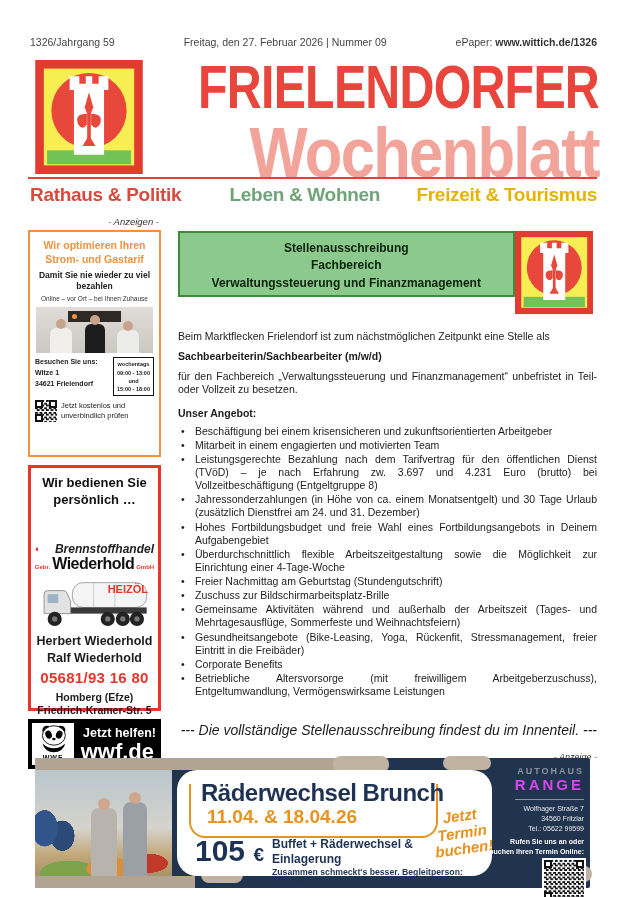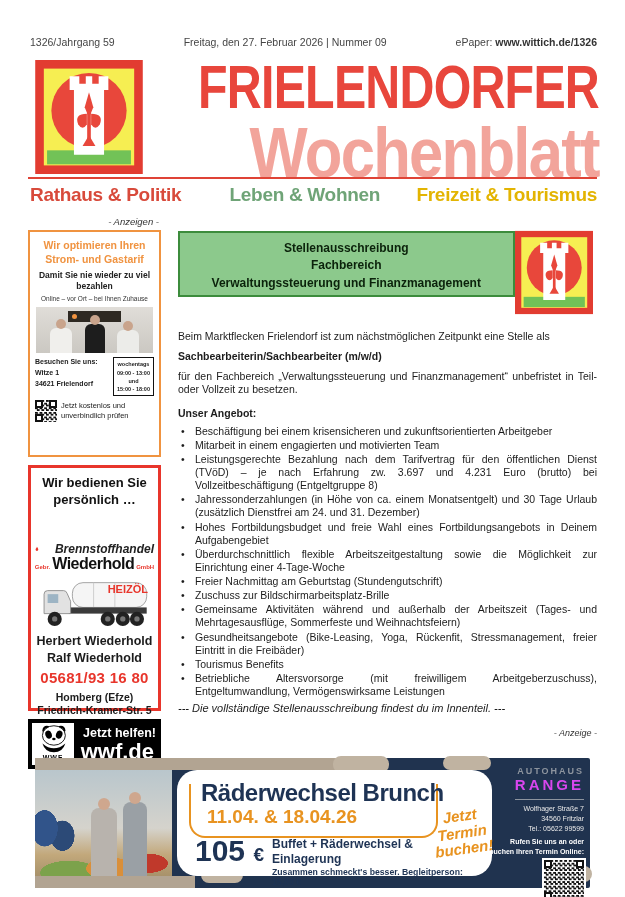--- a/index.html
+++ b/index.html
@@ -88,21 +88,21 @@
   .gb-line{font-size:12px;font-weight:bold;color:#0b220b;line-height:1.45;}
   .crest-sm{width:86px;height:91px;margin:-4px 4px 0 auto;}
   .p{font-size:10.5px;line-height:1.25;text-align:justify;margin:7px 0 0;}
   .p-first{margin-top:12px;}
   .job-title{font-weight:bold;}
   .offer-heading{font-size:10.5px;font-weight:bold;margin-top:10px;}
   ul.bullets{list-style:none;margin:5px 0 0;padding:0;}
   ul.bullets li{position:relative;font-size:10.5px;line-height:1.25;text-align:justify;
                 padding-left:17px;margin-top:1px;}
   ul.bullets li::before{content:"\2022";position:absolute;left:3px;}
-  .footer-note{text-align:left;font-style:italic;font-size:11px;margin-top:4px;}
+  .footer-note{text-align:right;font-style:italic;font-size:14px;margin-top:24px;}
   .anzeige-label{text-align:right;font-style:italic;font-size:9px;color:#333;margin-top:14px;}
 
   
   .bottom-ad{position:absolute;left:35px;top:758px;width:555px;height:130px;
              background:#20334f;border-radius:2px;}
   .strip-top{position:absolute;left:0;top:0;width:310px;height:12px;background:#b2a492;}
   .strip-bottom{position:absolute;left:0;bottom:0;width:160px;height:12px;background:#b2a492;}
   .tab{position:absolute;background:#c0b3a1;border-radius:8px;z-index:1;}
   .tab-a{left:298px;top:-2px;width:56px;height:17px;}
   .tab-b{left:408px;top:-2px;width:48px;height:14px;}
@@ -305,21 +305,21 @@
       <li>Beschäftigung bei einem krisensicheren und zukunftsorientierten Arbeitgeber</li>
       <li>Mitarbeit in einem engagierten und motivierten Team</li>
       <li>Leistungsgerechte Bezahlung nach dem Tarifvertrag für den öffentlichen Dienst (TVöD) – je nach Erfahrung zw. 3.697 und 4.231 Euro (brutto) bei Vollzeitbeschäftigung (Entgeltgruppe 8)</li>
       <li>Jahressonderzahlungen (in Höhe von ca. einem Monatsentgelt) und 30 Tage Urlaub (zusätzlich Dienstfrei am 24. und 31. Dezember)</li>
       <li>Hohes Fortbildungsbudget und freie Wahl eines Fortbildungsangebots in Deinem Aufgabengebiet</li>
       <li>Überdurchschnittlich flexible Arbeitszeitgestaltung sowie die Möglichkeit zur Einrichtung einer 4-Tage-Woche</li>
       <li>Freier Nachmittag am Geburtstag (Stundengutschrift)</li>
       <li>Zuschuss zur Bildschirmarbeitsplatz-Brille</li>
       <li>Gemeinsame Aktivitäten während und außerhalb der Arbeitszeit (Tages- und Mehrtagesausflüge, Sommerfeste und Weihnachtsfeiern)</li>
       <li>Gesundheitsangebote (Bike-Leasing, Yoga, Rückenfit, Stressmanagement, freier Eintritt in die Freibäder)</li>
-      <li>Tourismus Benefits</li>
+      <li>Corporate Benefits</li>
       <li>Betriebliche Altersvorsorge (mit freiwilligem Arbeitgeberzuschuss), Entgeltumwandlung, Vermögenswirksame Leistungen</li>
     </ul>
 
     <div class="footer-note">--- Die vollständige Stellenausschreibung findest du im Innenteil. ---</div>
     <div class="anzeige-label">- Anzeige -</div>
   </div>
 
   <div class="bottom-ad">
     <div class="strip-top"></div>
     <div class="strip-bottom"></div>

